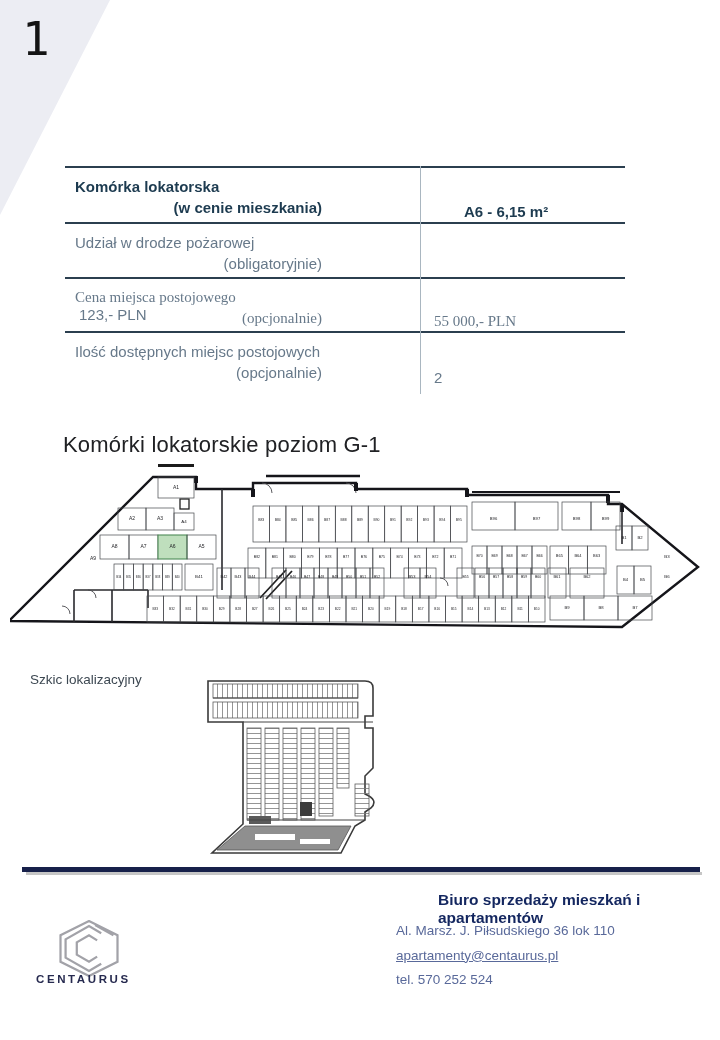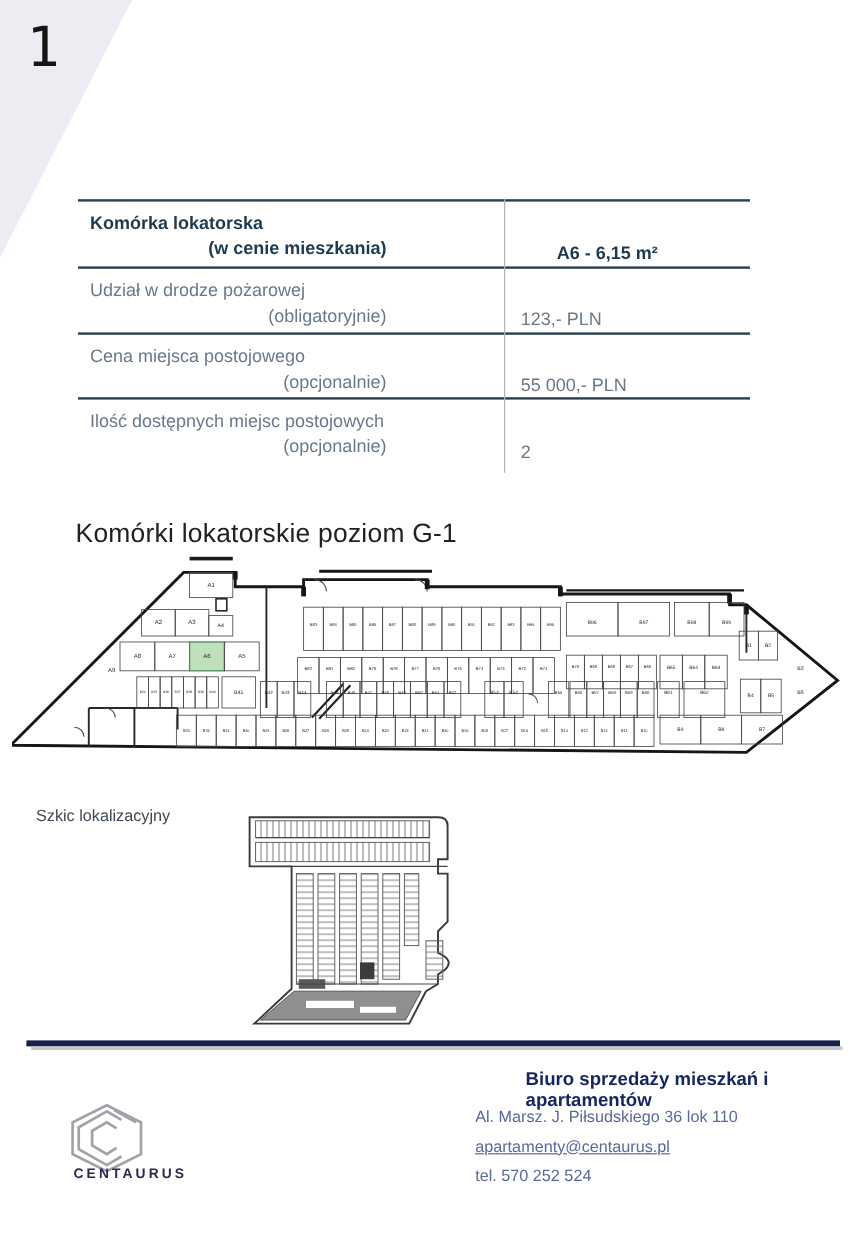--- a/index.html
+++ b/index.html
@@ -8,21 +8,21 @@
 
   
   .wedge{position:absolute;left:0;top:0;width:150px;height:215px;background:#ECEDF3;
          clip-path:polygon(0 0,110px 0,0 215px);}
   .pageno{position:absolute;left:22px;top:12px;font-family:"DejaVu Sans Mono",monospace;
           font-size:46px;font-weight:400;color:#141414;}
 
   
   .info-table{position:absolute;left:65px;top:166px;width:560px;}
   .trow{display:flex;border-top:2px solid #2b3f4f;box-sizing:border-box;}
-  .trow.r1{height:56px;gap:30px;}.trow.r2{height:55px;}.trow.r3{height:54px;}.trow.r4{height:58px;}
+  .trow.r1{height:56px;gap:30px;}.trow.r2{height:55px;flex-direction:column;}.trow.r3{height:54px;font-family:Liberation Serif, serif;}.trow.r4{height:58px;}
   .tlabel{width:355px;box-sizing:border-box;padding:8px 0 0 10px;font-size:15px;color:#67798a;line-height:21px;}
   .tlabel .l2{display:block;text-align:right;padding-right:98px;}
   .tvalue{flex:1;display:flex;align-items:center;padding-left:14px;font-size:15px;color:#67798a;margin-top:32px;}
   .trow.em .tlabel,.trow.em .tvalue{color:#1d3b50;font-weight:700;}
   .vline{position:absolute;left:355px;top:0;width:1px;height:228px;background:#a9b6c0;}
 
   
   .plan-title{position:absolute;left:63px;top:432px;font-size:22px;color:#202124;letter-spacing:.2px;}
   .title-dash{position:absolute;left:158px;top:464px;width:36px;height:2.5px;background:#1b1b1b;}
 
@@ -30,21 +30,21 @@
   .plan-svg text{font-family:"Liberation Sans",sans-serif;}
 
   .sketch-label{position:absolute;left:30px;top:672px;font-size:13.5px;color:#3d4852;}
   .site-svg{position:absolute;left:205px;top:676px;width:185px;height:190px;}
 
   
   .sep-navy{position:absolute;left:22px;top:867px;width:678px;height:5px;background:#17204a;}
   .sep-gray{position:absolute;left:26px;top:872px;width:676px;height:3px;background:#c6c6c6;}
   .logo-svg{position:absolute;left:56px;top:920px;width:66px;height:57px;}
   .brand{position:absolute;left:36px;top:973px;width:120px;font-size:11.5px;font-weight:700;
-         letter-spacing:2.6px;color:#262a4f;text-align:right;}
+         letter-spacing:2.6px;color:#262a4f;}
   .office-title{position:absolute;left:390px;top:891px;font-size:15.5px;font-weight:700;color:#13265f;margin-left:48px;}
   .contact{position:absolute;left:396px;top:919px;font-size:13.5px;color:#59699a;line-height:24.5px;}
   .contact .email{text-decoration:underline;color:#59699a;display:inline-block;}
 </style>
 </head>
 <body>
 
 <div class="page">
 
   <div class="wedge"></div>

